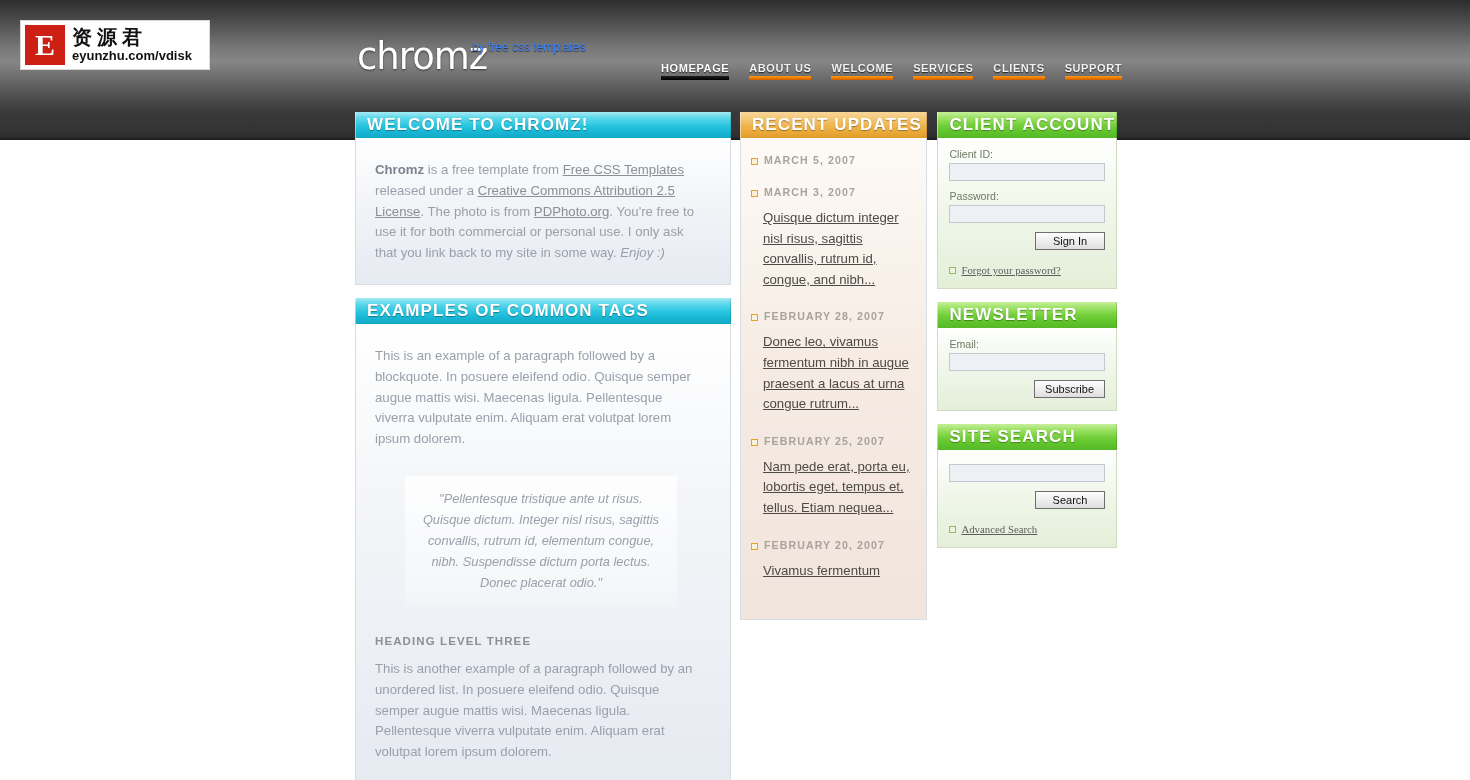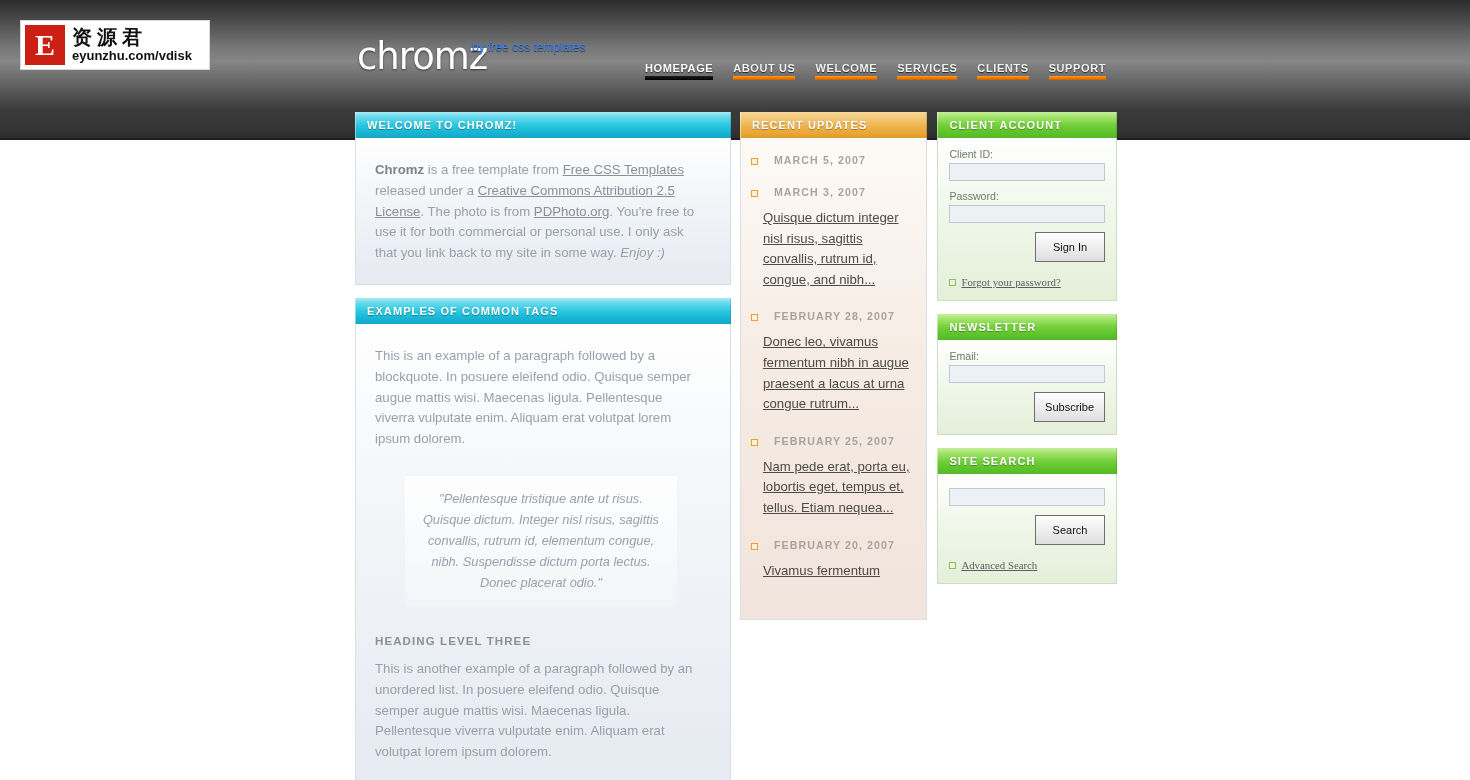--- a/index.html
+++ b/index.html
@@ -51,21 +51,21 @@
     font-family: "DejaVu Sans", sans-serif; font-weight: 400;
     letter-spacing: -1px;
     text-shadow: 0 1px 2px rgba(0,0,0,.55);
   }
   #brand-tag {
     position: absolute; left: 115px; top: 2px; white-space: nowrap;
     font-size: 12px; color: #3b82f6; text-shadow: 0 1px 1px rgba(0,0,0,.6);
   }
 
   
-  #nav { position: absolute; right: 364px; top: 62px; display: flex; gap: 20px; }
+  #nav { position: absolute; right: 348px; top: 62px; display: flex; gap: 20px; }
   .nav-item { position: relative; padding-bottom: 8px; text-decoration: none; display: block; }
   .nav-label {
     font-size: 11px; font-weight: bold; color: #f2f2f2; letter-spacing: .6px;
     text-shadow: 0 1px 1px rgba(0,0,0,.7); display: block;
   }
   .nav-rule {
     position: absolute; left: 0; right: 0; bottom: 2px; height: 4px;
     background: linear-gradient(to bottom, #ff9a10 0%, #f07800 55%, #c85c00 100%);
   }
   .nav-item.active .nav-rule {
@@ -80,21 +80,21 @@
   #col-right { width: 182px; margin-left: 10px; }
 
   
   .panel { position: relative; margin-bottom: 13px; }
   .panel-hd {
     height: 26px; display: flex; align-items: center; padding-left: 11px;
     border-left: 1px solid rgba(255,255,255,.45);
     border-right: 1px solid rgba(0,0,0,.12);
   }
   .panel-hd .hd-text {
-    font-size: 11px; font-weight: bold; color: #ffffff; letter-spacing: 1.1px;
+    font-size: 17px; font-weight: bold; color: #ffffff; letter-spacing: 1.1px;
     text-shadow: 0 1px 1px rgba(0,0,0,.35);
   }
   .panel-bd { border: 1px solid #d9dde4; border-top: none; }
 
   
   .hd-cyan {
     background: linear-gradient(to bottom, #a7eaf3 0%, #5fd8ea 22%, #2ac6e0 52%, #17b6d4 78%, #14a9c6 100%);
   }
   .bd-light {
     background: linear-gradient(to bottom, #ffffff 0%, #f3f5f8 40%, #e6eaf1 100%);
@@ -132,21 +132,21 @@
     font-size: 12.8px; line-height: 21px; color: #9aa0ab;
   }
   h3.h3 {
     margin: 28px 0 12px; font-size: 11.5px; font-weight: bold;
     letter-spacing: 1.1px; color: #8b9099; text-transform: uppercase;
   }
 
   
   .ru { padding: 16px 12px 18px 10px; }
   .ru-item { margin-bottom: 20px; }
-  .ru-date { display: flex; align-items: flex-start; gap: 16px; margin-bottom: 10px; }
+  .ru-date { display: flex; align-items: flex-start; gap: 6px; margin-bottom: 10px; }
   .bullet-sq {
     width: 7px; height: 7px; margin-top: 4px; flex: 0 0 7px;
     background: #fbf0d8; border: 1px solid #e9a12a;
   }
   .ru-date-text {
     font-size: 10.6px; font-weight: bold; letter-spacing: 1.1px;
     color: #a8a39c; text-transform: uppercase;
   }
   .ru-link {
     display: block; font-size: 13.2px; line-height: 20.6px;
@@ -158,21 +158,21 @@
   .sb-label { font-size: 10.6px; color: #6f7a66; margin-bottom: 3px; display: block; }
   .sb-input {
     display: block; width: 100%; height: 18px;
     background: #edf1f6; border: 1px solid #c2c8d0;
     font-size: 11px; padding: 0 3px; color: #333;
     font-family: "Liberation Sans", sans-serif;
   }
   .sb-gap { height: 9px; }
   .sb-btnrow { display: flex; justify-content: flex-end; margin-top: 9px; }
   .sb-btn {
-    min-width: 70px; height: 30px; padding: 0 10px;
+    min-width: 70px; height: 18px; padding: 0 10px;
     background: linear-gradient(to bottom, #fdfdfd 0%, #ededed 55%, #dedede 100%);
     border: 1px solid #6e6e6e; font-size: 11px; color: #111;
     font-family: "Liberation Sans", sans-serif; cursor: pointer;
     display: flex; align-items: center; justify-content: center;
   }
   .sb-sublink { display: flex; align-items: center; gap: 5px; margin-top: 14px; font-family: Liberation Serif, serif; }
   .bullet-sq-green {
     width: 7px; height: 7px; flex: 0 0 7px;
     background: #eaf4e0; border: 1px solid #8cbf5e;
   }

